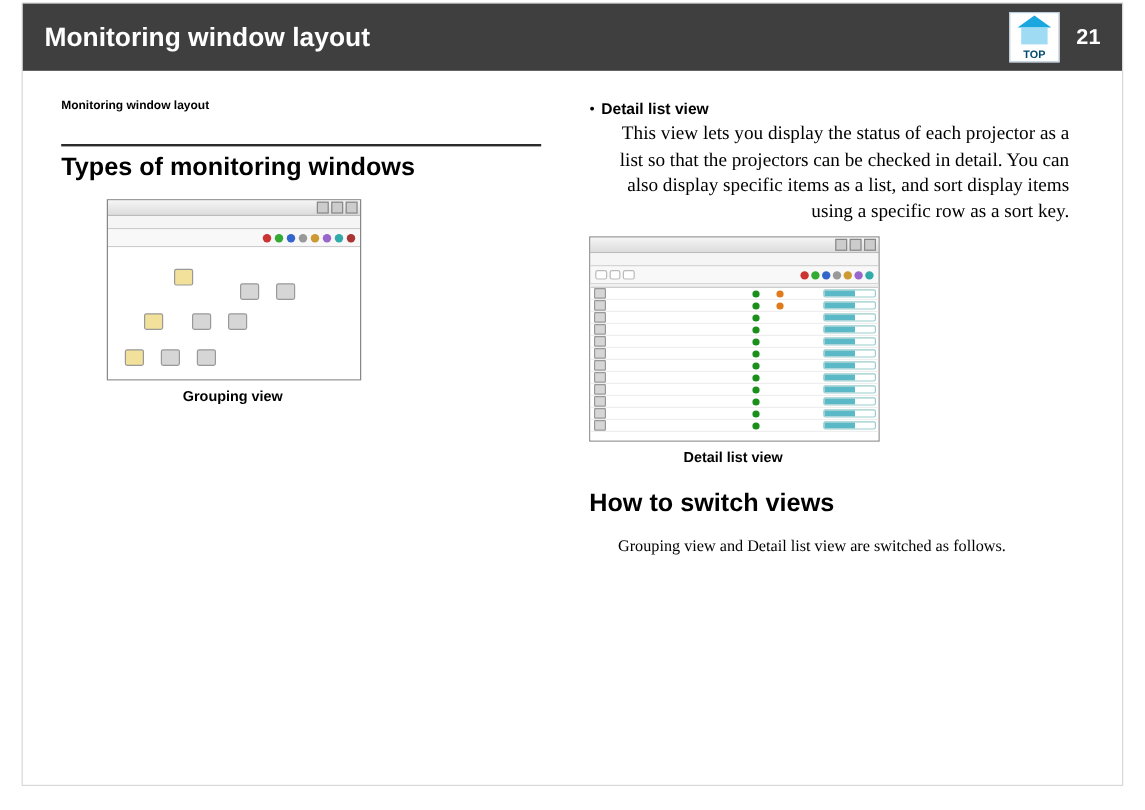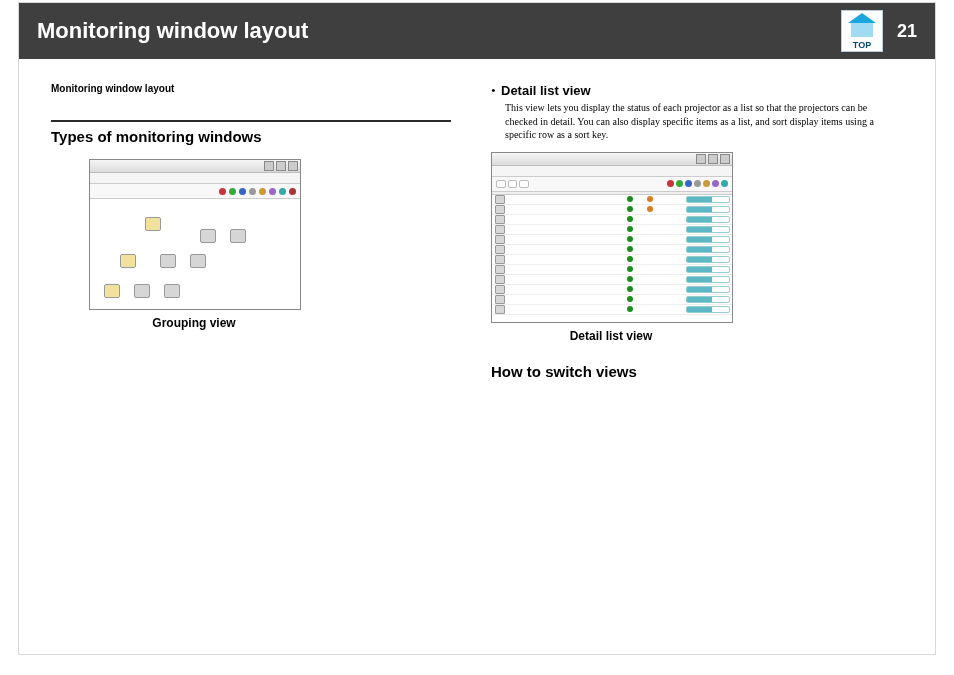--- a/index.html
+++ b/index.html
@@ -92,38 +92,39 @@
   }
   .section-heading {
     font-family: "Segoe UI", Arial, sans-serif;
     font-weight: 700;
     font-size: 18px;
     margin: 0 0 26px 0;
   }
   .sub-heading {
     font-family: "Segoe UI", Arial, sans-serif;
     font-weight: 700;
-    font-size: 15px;
+    font-size: 21px;
     margin: 0 0 14px 0;
   }
   .body-text {
     font-size: 13.5px;
     line-height: 1.35;
     margin: 0 0 8px 24px;
   }
   .bullet-line {
     font-size: 13.5px;
     margin: 11px 0 2px 24px;
   }
   .bullet-line .dot { display:inline-block; width:10px; }
   .bullet-line strong { font-family: "Segoe UI", Arial, sans-serif; font-weight:700; font-size:13px;}
   .bullet-desc {
-    font-size: 10px;
+    font-size: 16px;
     line-height: 1.35;
     margin: 0 0 10px 38px;
+    text-align: right;
   }
   .figure {
     margin: 6px 0 6px 38px;
   }
   .figure-caption {
     font-family: "Segoe UI", Arial, sans-serif;
     font-weight: 700;
     font-size: 12px;
     text-align: center;
     margin-top: 6px;
@@ -507,15 +508,16 @@
                 <span class="c7">
                   <div class="bar"></div>
                 </span>
               </div>
           </div>
         </div>
         <div class="detail-figure-caption" style="width:240px;">Detail list view</div>
       </div>
 
       <h3 class="sub-heading">How to switch views</h3>
+      <p class="body-text" style="margin-left:24px;">Grouping view and Detail list view are switched as follows.</p>
     </div>
   </div>
 </div>
 
 </body></html>

